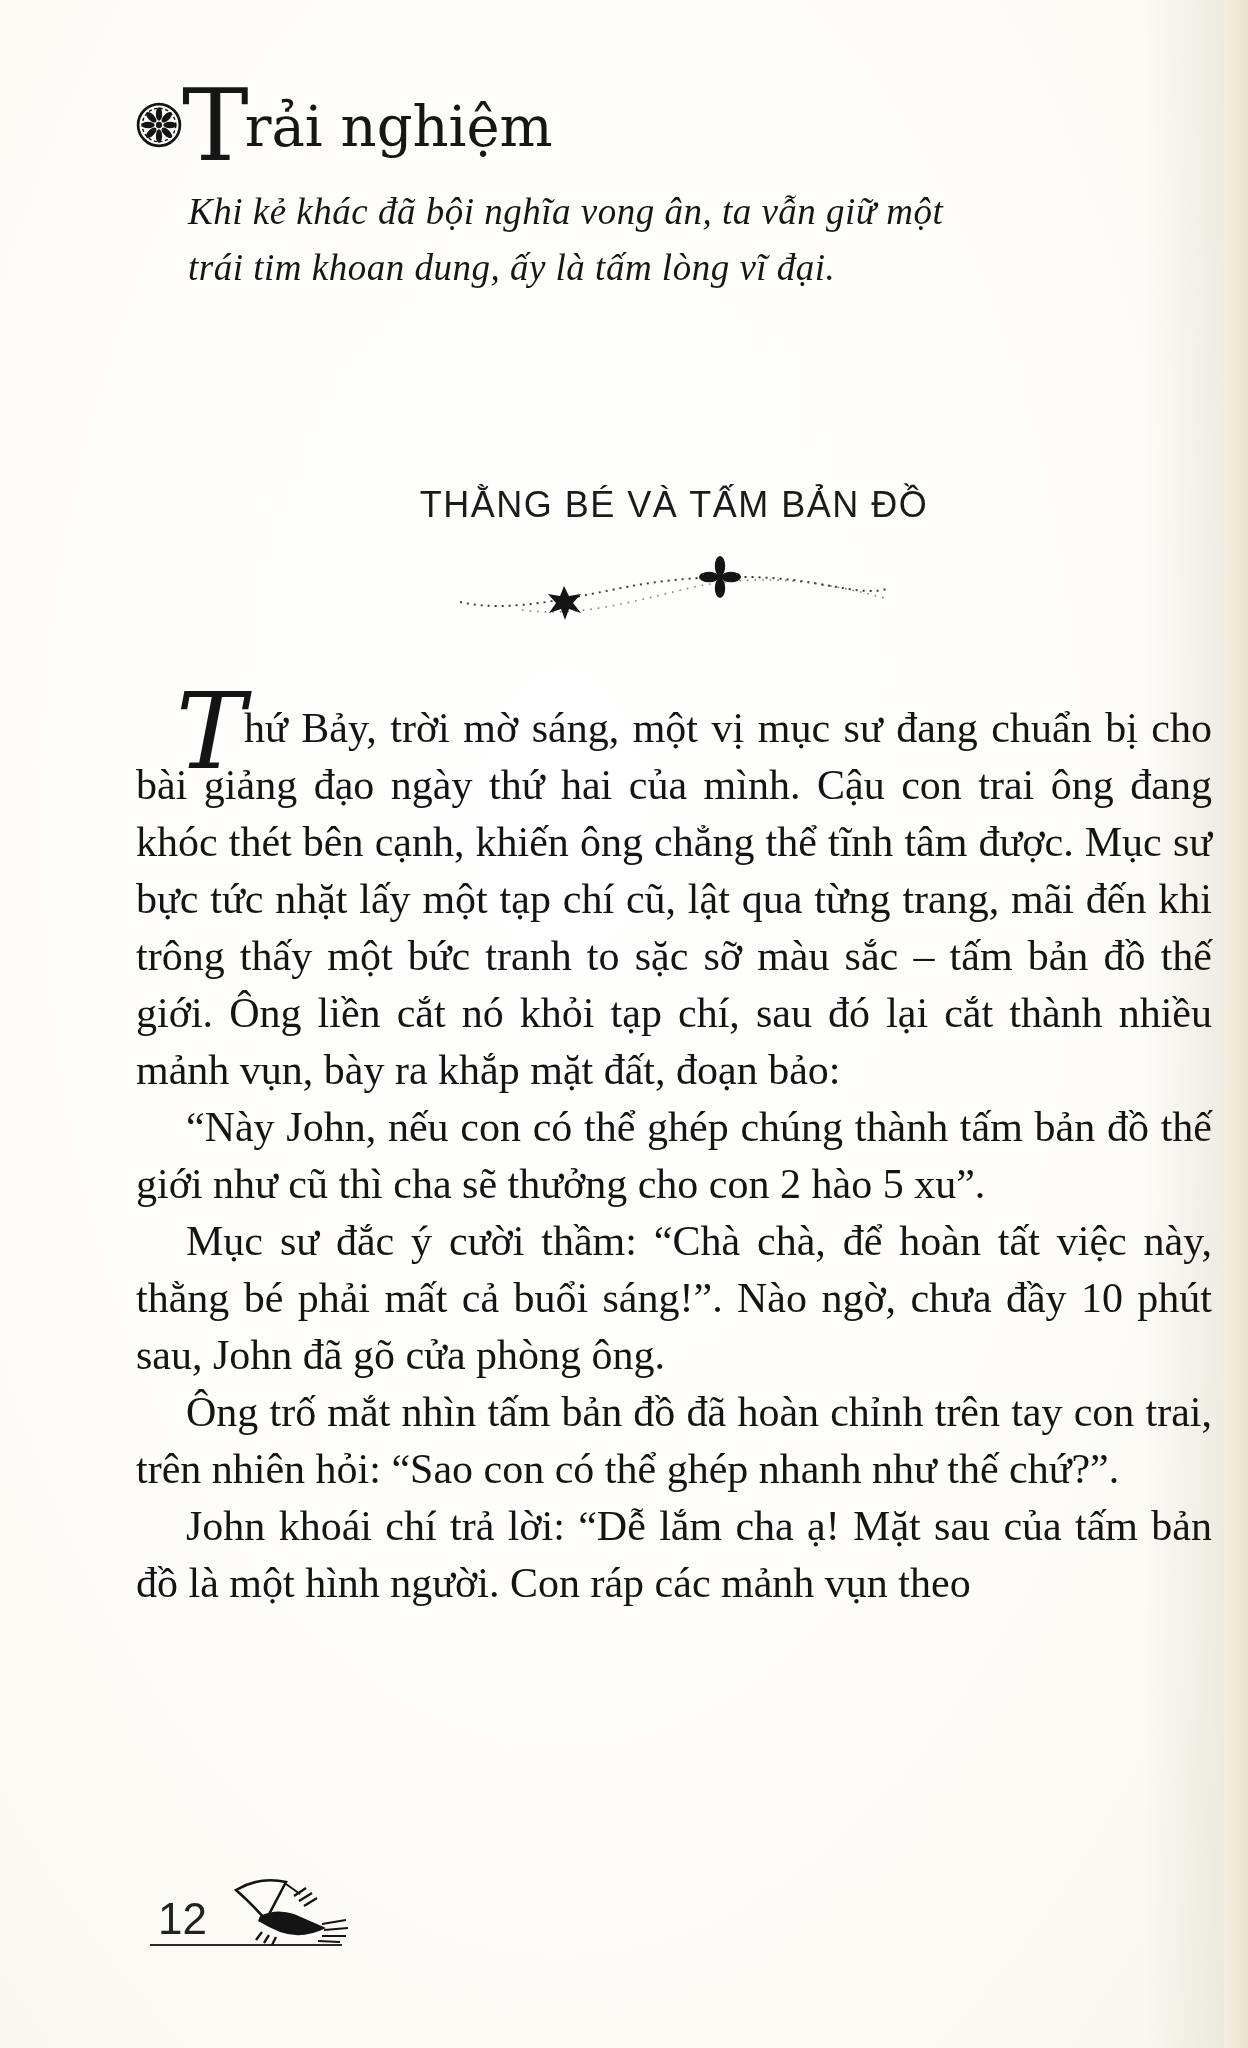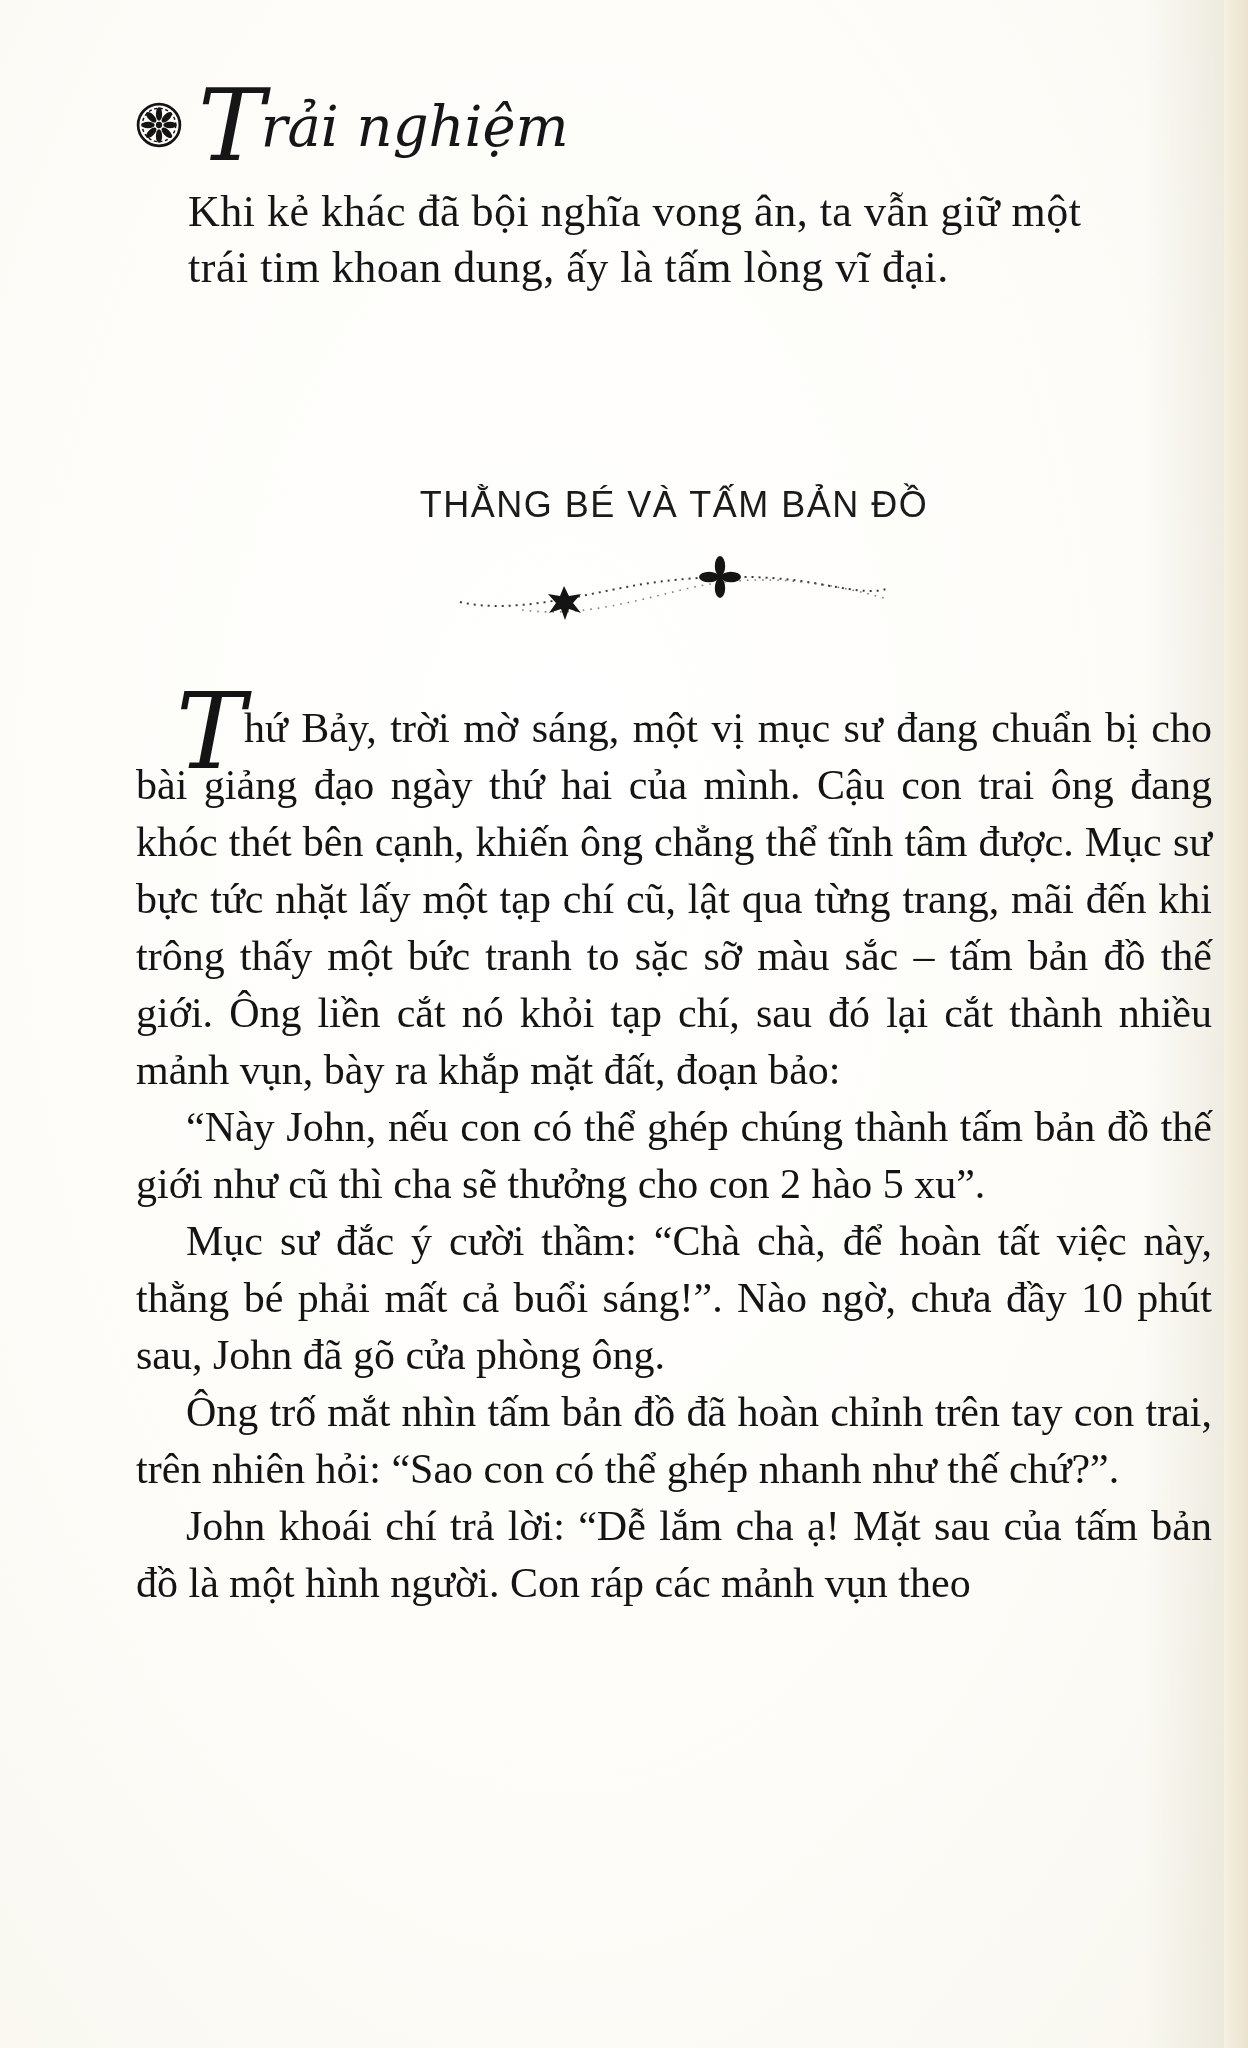--- a/index.html
+++ b/index.html
@@ -16,32 +16,31 @@
   }
   .edge-texture {
     position:absolute; top:0; right:0; width:24px; height:100%;
     background:linear-gradient(to right, #f5f0e2, #eae2cc);
   }
 
   
   .header { position:absolute; top:84px; left:136px; display:flex; align-items:flex-start; }
   .medallion { display:inline-block; margin-top:18px; }
   .script-title {
-    margin-left:16px;
-    font-family:"DejaVu Serif", serif; font-style:italic;
+    font-family:"DejaVu Serif", serif; 
     font-size:56px; line-height:86px; white-space:nowrap;
   }
   .script-initial {
     font-size:100px; line-height:0; vertical-align:-14px; letter-spacing:-4px;
   }
 
   
   .quote {
     position:absolute; top:184px; left:188px; width:1020px;
-    font-size:44px; line-height:56px; letter-spacing:0.5px;
+    font-style:italic; font-size:37px; line-height:56px; letter-spacing:0.5px;
     white-space:nowrap;
   }
 
   
   .title {
     position:absolute; top:484px; left:136px; width:1076px; margin:0;
     text-align:center; font-family:"Liberation Sans", sans-serif;
     font-weight:400; font-size:36px; letter-spacing:1.5px; white-space:nowrap;
     color:#1b1b1b;
   }
@@ -124,14 +123,34 @@
 
   <div class="body">
     <span class="dropcap">T</span>
     <p class="para-first"><span>hứ Bảy, trời mờ sáng, một vị mục sư đang chuẩn bị cho bài giảng đạo ngày thứ hai của mình. Cậu con trai ông đang khóc thét bên cạnh, khiến ông chẳng thể tĩnh tâm được. Mục sư bực tức nhặt lấy một tạp chí cũ, lật qua từng trang, mãi đến khi trông thấy một bức tranh to sặc sỡ màu sắc – tấm bản đồ thế giới. Ông liền cắt nó khỏi tạp chí, sau đó lại cắt thành nhiều mảnh vụn, bày ra khắp mặt đất, đoạn bảo:</span></p>
     <p class="para">“Này John, nếu con có thể ghép chúng thành tấm bản đồ thế giới như cũ thì cha sẽ thưởng cho con 2 hào 5 xu”.</p>
     <p class="para">Mục sư đắc ý cười thầm: “Chà chà, để hoàn tất việc này, thằng bé phải mất cả buổi sáng!”. Nào ngờ, chưa đầy 10 phút sau, John đã gõ cửa phòng ông.</p>
     <p class="para">Ông trố mắt nhìn tấm bản đồ đã hoàn chỉnh trên tay con trai, trên nhiên hỏi: “Sao con có thể ghép nhanh như thế chứ?”.</p>
     <p class="para">John khoái chí trả lời: “Dễ lắm cha ạ! Mặt sau của tấm bản đồ là một hình người. Con ráp các mảnh vụn theo</p>
   </div>
 
+  <div class="footer">
+    <span class="pagenum">12</span>
+    <span class="rule"></span>
+    <span class="bird">
+      <svg width="150" height="80" viewBox="0 0 150 80">
+
+        <path d="M34,16 Q58,2 84,8 L64,46 Q50,30 34,16 Z" fill="#fdfcf8" stroke="#141414" stroke-width="2.6"></path>
+
+        <path d="M58,42 Q74,34 92,40 L124,54 Q100,66 78,58 Q66,53 56,47 Z" fill="#141414"></path>
+
+        <path d="M84,10 L98,20" stroke="#141414" stroke-width="2"></path>
+
+        <path d="M92,22 L104,14 M97,27 L110,19 M102,32 L115,24" stroke="#141414" stroke-width="2.4"></path>
+
+        <path d="M120,50 L144,46 M122,56 L146,54 M120,62 L144,62 M116,67 L138,68" stroke="#141414" stroke-width="2.2"></path>
+
+        <path d="M60,58 L54,66 M67,61 L62,69 M74,63 L70,71" stroke="#141414" stroke-width="2.4"></path>
+      </svg>
+    </span>
+  </div>
 
 </div>
 
 </body></html>

